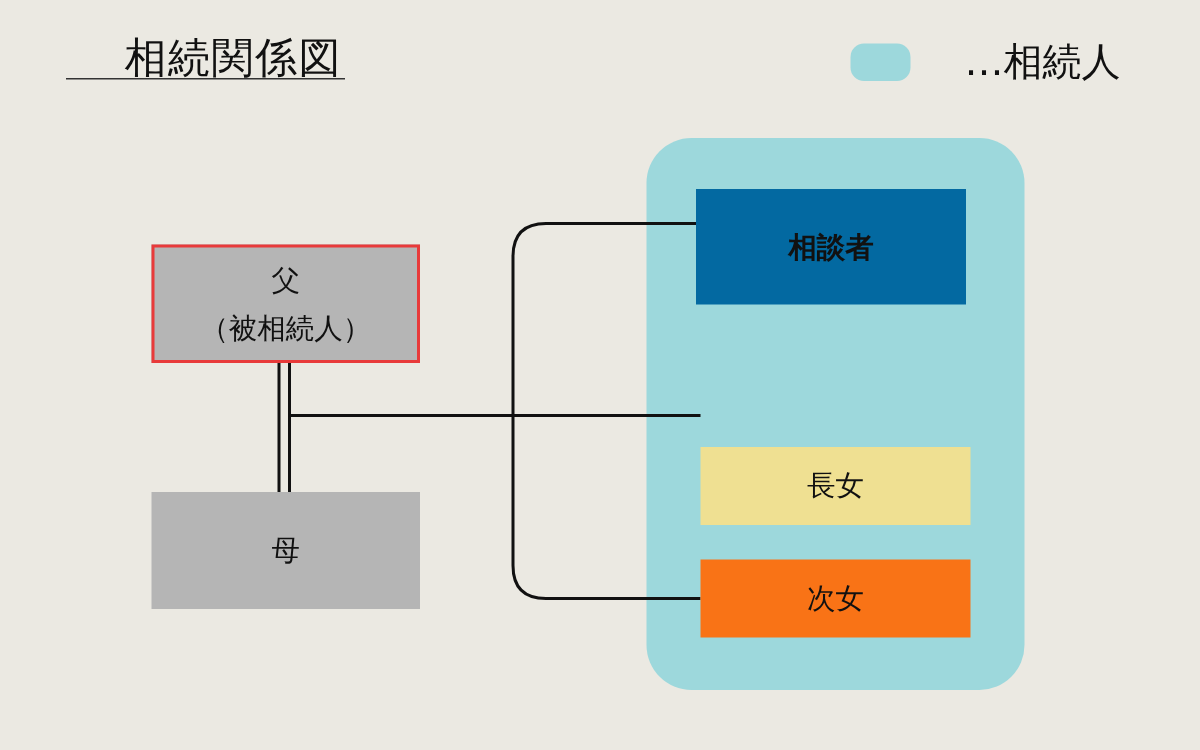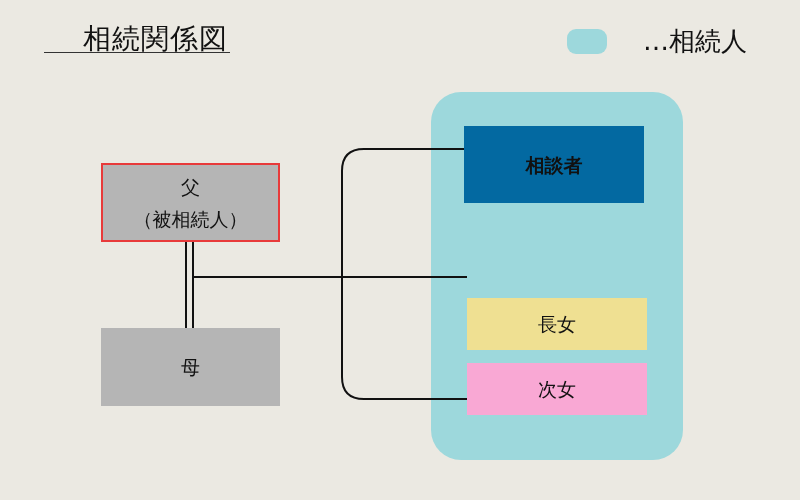--- a/index.html
+++ b/index.html
@@ -10,21 +10,21 @@
   .legend { position:absolute; left:567px; top:24px; display:flex; align-items:center; }
   .legend-swatch { width:40px; height:25px; border-radius:9px; background:#9dd8dc; margin-right:20px; }
   .legend-label { font-size:26px;margin-left:16px; }
   .group { position:absolute; left:431px; top:92px; width:252px; height:368px; background:#9dd8dc; border-radius:30px; }
   .box { position:absolute; display:flex; flex-direction:column; align-items:center; justify-content:center;
          font-size:19px; line-height:32px; text-align:center; box-sizing:border-box; }
   .father { left:101px; top:163px; width:179px; height:79px; background:#b5b5b5; border:2px solid #e83a3a; }
   .mother { left:101px; top:328px; width:179px; height:78px; background:#b5b5b5; }
   .consultant { left:464px; top:126px; width:180px; height:77px; background:#0369a1;font-weight:bold; }
   .daughter1 { left:467px; top:250px; width:180px; height:52px; background:#efe092;margin-top:48px; }
-  .daughter2 { left:467px; top:363px; width:180px; height:52px; background:#f9a8d4; }
+  .daughter2 { left:467px; top:373px; width:180px; height:52px; background:#f97316; }
   svg.lines { position:absolute; left:0; top:0; }
 </style>
 </head>
 <body>
 
 <div class="title">相続関係図</div>
 <div class="title-underline"></div>
 
 <div class="legend">
   <div class="legend-swatch"></div>

